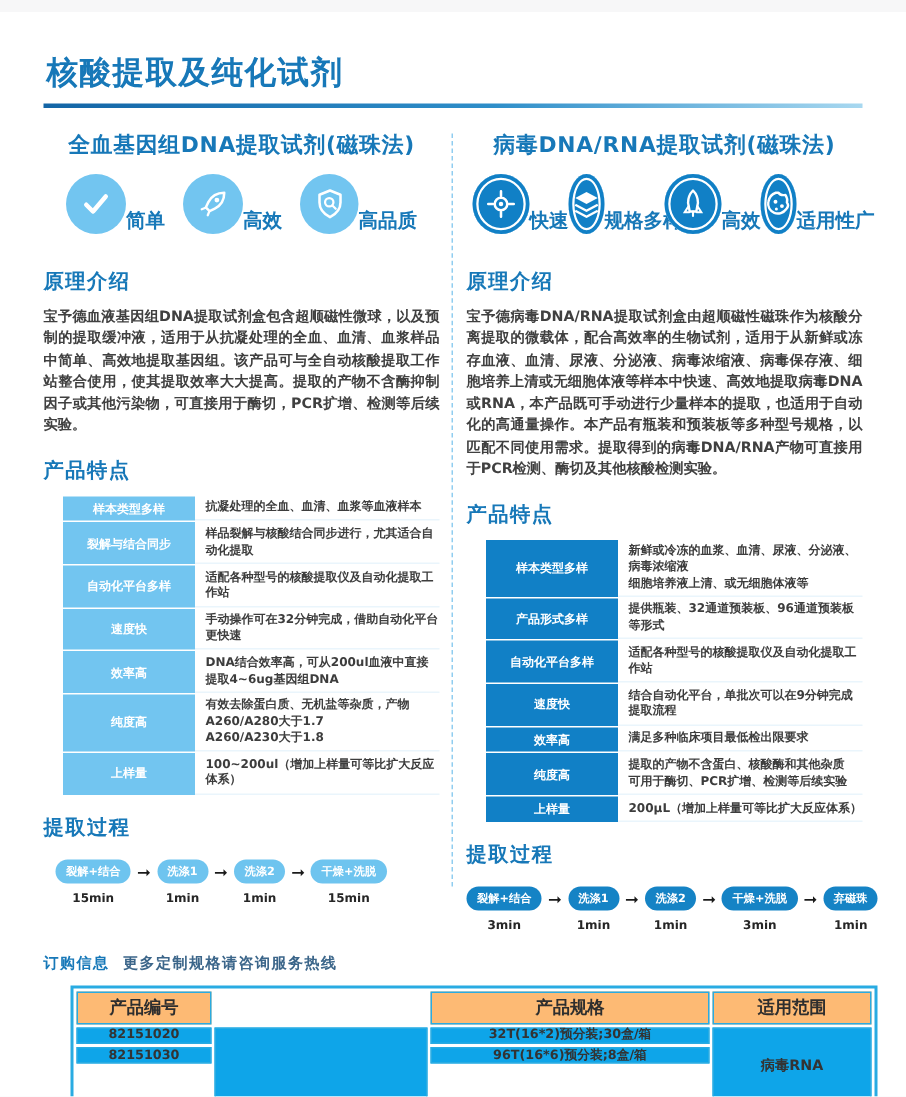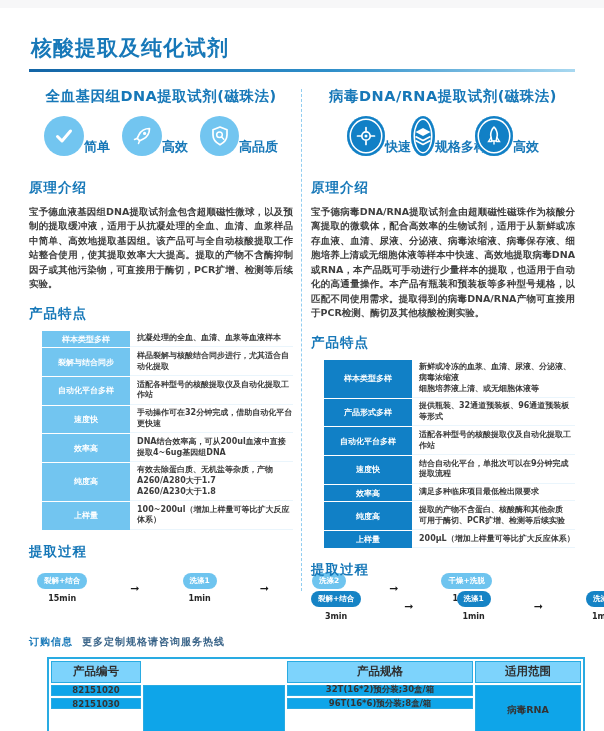--- a/index.html
+++ b/index.html
@@ -76,21 +76,21 @@
   }
   .light-table .feat-label{background:#72c5f0;}
   .dark-table .feat-label{background:#1180c6;}
   .feat-value{
     flex:1;display:flex;align-items:center;
     font-size:8px;font-weight:600;color:#3d3d3d;
     padding:2.5px 0 2.5px 7px;
     border-bottom:1px solid #eaf5fc;
     white-space:pre-line;line-height:1.35;
   }
-  .process{display:flex;align-items:center;margin:4px 0 0 8px;gap:39px;}
+  .process{display:flex;align-items:flex-start;margin:4px 0 0 8px;}
   .step{display:flex;flex-direction:column;align-items:center;}
   .pill{
     color:#fff;font-size:7.5px;font-weight:700;
     padding:3px 7px;border-radius:9px;white-space:nowrap;
   }
   .pill.light{background:#6ec4ef;}
   .pill.dark{background:#1583c5;}
   .time{margin-top:5px;font-size:8px;font-weight:600;color:#262626;}
   .arrow{
     font-size:11px;font-weight:700;color:#1a1a1a;
@@ -110,21 +110,21 @@
     grid-template-rows:22px repeat(12,11.2px);
     gap:2px;
     padding:2px;
     box-sizing:border-box;
   }
   .cell{
     border:1px solid #29abe2;
     display:flex;align-items:center;justify-content:center;
     background:#0ea5e9;
   }
-  .oth{background:#7dd3fc;font-size:11.5px;font-weight:700;color:#2e2e2e;}
+  .oth{background:#fdba74;font-size:11.5px;font-weight:700;color:#2e2e2e;}
   .otc{font-size:8.5px;font-weight:700;color:#333;}
   .otn{font-size:10px;font-weight:700;color:#333;}
   .ots{font-size:8.5px;font-weight:700;color:#333;}
   .otr{font-size:9.5px;font-weight:700;color:#333;}
 </style>
 </head>
 <body>
 
 <div class="page">
   <div class="inner">
@@ -254,20 +254,31 @@
           </div>
           <div class="icon-item">
             <div class="circle dark">
               <svg viewBox="0 0 24 24">
                   <path d="M12 3c2.3 2.3 3.3 5.3 3.3 8.2L14.2 17H9.8L8.7 11.2C8.7 8.3 9.7 5.3 12 3z" fill="none" stroke="#fff" stroke-width="1.6" stroke-linejoin="round"></path>
                   <path d="M9 13.5L6.5 17.5h3M15 13.5l2.5 4h-3M12 17v3" stroke="#fff" stroke-width="1.4" stroke-linecap="round" fill="none"></path>
                 </svg>
             </div>
             <div class="icon-label">高效</div>
           </div>
+          <div class="icon-item">
+            <div class="circle dark">
+              <svg viewBox="0 0 24 24">
+                  <path d="M12 4.5c1 1.6 2.8 1.8 4.6 1.4 1 1.5 1.5 3.3 1 5.1 1.2 1.4.8 3-.4 4.3-1.8 2.6-5.2 3.8-8 2.6-2.9-1.1-4.6-4.2-4-7.2.5-2.9 2.3-5.4 5-6.2z" fill="none" stroke="#fff" stroke-width="1.6" stroke-linejoin="round"></path>
+                  <circle cx="10" cy="10.5" r="1.3" fill="#fff"></circle>
+                  <circle cx="14.3" cy="13.4" r="1.3" fill="#fff"></circle>
+                  <circle cx="10.6" cy="15.3" r="1" fill="#fff"></circle>
+                </svg>
+            </div>
+            <div class="icon-label">适用性广</div>
+          </div>
         </div>
 
         <h3 class="sec-head">原理介绍</h3>
         <p class="body-text">宝予德病毒DNA/RNA提取试剂盒由超顺磁性磁珠作为核酸分离提取的微载体，配合高效率的生物试剂，适用于从新鲜或冻存血液、血清、尿液、分泌液、病毒浓缩液、病毒保存液、细胞培养上清或无细胞体液等样本中快速、高效地提取病毒DNA或RNA，本产品既可手动进行少量样本的提取，也适用于自动化的高通量操作。本产品有瓶装和预装板等多种型号规格，以匹配不同使用需求。提取得到的病毒DNA/RNA产物可直接用于PCR检测、酶切及其他核酸检测实验。</p>
 
         <h3 class="sec-head">产品特点</h3>
         <div class="feat-table dark-table">
           <div class="feat-row">
               <div class="feat-label">样本类型多样</div>
               <div class="feat-value">新鲜或冷冻的血浆、血清、尿液、分泌液、病毒浓缩液

